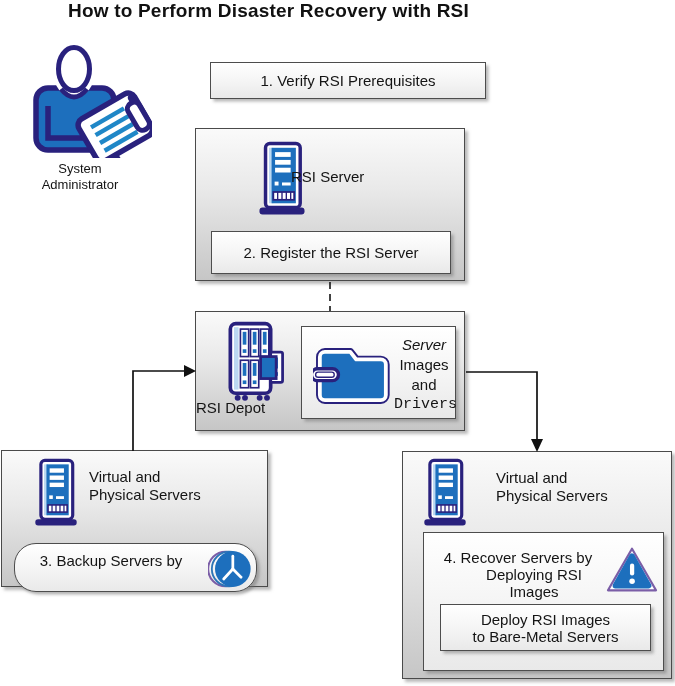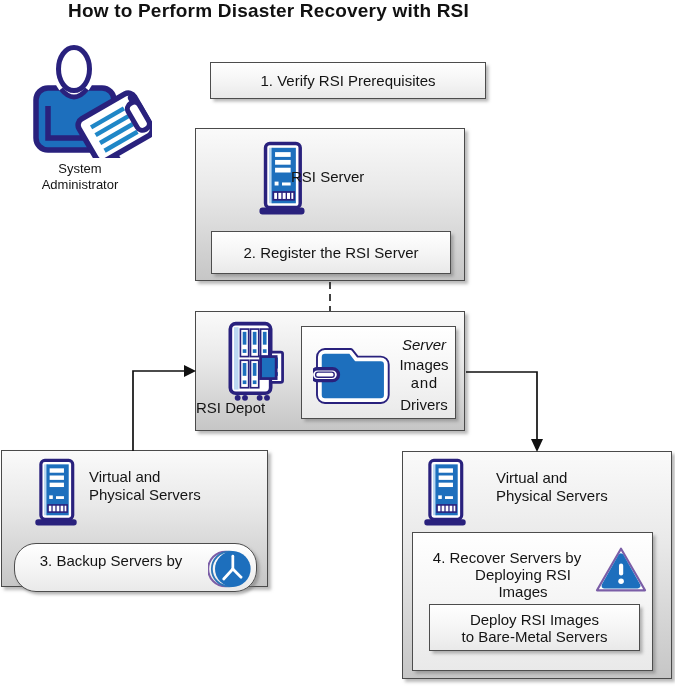--- a/index.html
+++ b/index.html
@@ -163,22 +163,22 @@
         <svg width="78" height="66" viewBox="0 0 92 78">
           <path d="M14,14 h30 l7,9 h29 a6,6 0 0 1 6,6 v36 a6,6 0 0 1 -6,6 H14 a6,6 0 0 1 -6,-6 V20 a6,6 0 0 1 6,-6 Z" fill="none" stroke="#29217D" stroke-width="9" stroke-linejoin="round"></path>
           <path d="M14,14 h30 l7,9 h29 a6,6 0 0 1 6,6 v36 a6,6 0 0 1 -6,6 H14 a6,6 0 0 1 -6,-6 V20 a6,6 0 0 1 6,-6 Z" fill="#1D6FBD" stroke="#ffffff" stroke-width="4.5" stroke-linejoin="round"></path>
           <rect x="-2" y="34" width="32" height="14" rx="7" fill="#ffffff" stroke="#29217D" stroke-width="4"></rect>
           <rect x="3" y="38" width="22" height="6" rx="3" fill="none" stroke="#29217D" stroke-width="1.6"></rect>
         </svg>
       </div>
       <div class="label" style="left:92px; top:8px; width:60px;">
         <span class="line" style="line-height:20px;font-style:italic;">Server</span>
         <span class="line" style="line-height:20px;">Images</span>
-        <span class="line" style="line-height:20px;font-family:Liberation Mono, monospace;">and</span>
-        <span class="line" style="line-height:20px;">Drivers</span>
+        <span class="line" style="line-height:20px;">and</span>
+        <span class="line" style="line-height:20px;font-family:Liberation Mono, monospace;">Drivers</span>
       </div>
     </div>
   </div>
 
   <div class="group" style="left:1px; top:450px; width:267px; height:137px;">
     <div class="icon" style="left:30px; top:7px; width:48px; height:70px;">
       <svg width="48" height="70" viewBox="0 0 60 88">
         <rect x="4" y="77" width="52" height="8" rx="3.5" fill="#29217D"></rect>
         <rect x="11" y="3" width="40" height="74" rx="5" fill="#ffffff" stroke="#29217D" stroke-width="4"></rect>
         <rect x="15" y="8" width="5" height="64" fill="#BBD8F1"></rect>
@@ -234,21 +234,21 @@
         <line x1="25" y1="59" x2="25" y2="68" stroke="#29217D" stroke-width="1.6"></line>
         <line x1="30" y1="59" x2="30" y2="68" stroke="#29217D" stroke-width="1.6"></line>
         <line x1="35" y1="59" x2="35" y2="68" stroke="#29217D" stroke-width="1.6"></line>
         <line x1="40" y1="59" x2="40" y2="68" stroke="#29217D" stroke-width="1.6"></line>
       </svg>
     </div>
     <div class="label" style="left:93px; top:17px; width:140px;">
       <span class="line">Virtual and</span>
       <span class="line">Physical Servers</span>
     </div>
-    <div class="stepbox" style="left:9px; top:80px; width:241px; height:139px; justify-content:flex-start; align-items:flex-start;">
+    <div class="stepbox" style="left:20px; top:80px; width:241px; height:139px; justify-content:flex-start; align-items:flex-start;">
       <div class="txt" style="position:absolute; left:14px; top:16px; width:160px;">
         <span class="line" style="display:block;">4. Recover Servers by</span>
         <span class="line" style="display:block;margin-left:32px;">Deploying RSI Images</span>
       </div>
       <div class="icon" style="left:181px; top:13px; width:54px; height:48px;">
         <svg width="54" height="48" viewBox="0 0 58 52">
           <path d="M29,3 L55,48 H3 Z" fill="#ffffff" stroke="#7B5EA7" stroke-width="2.4" stroke-linejoin="round"></path>
           <path d="M29,11 L47,43 H11 Z" fill="#1D6FBD" stroke="#1D6FBD" stroke-width="6" stroke-linejoin="round"></path>
           <rect x="26.8" y="19" width="4.6" height="13" rx="2.3" fill="#ffffff"></rect>
           <circle cx="29.1" cy="38.2" r="3" fill="#ffffff"></circle>

